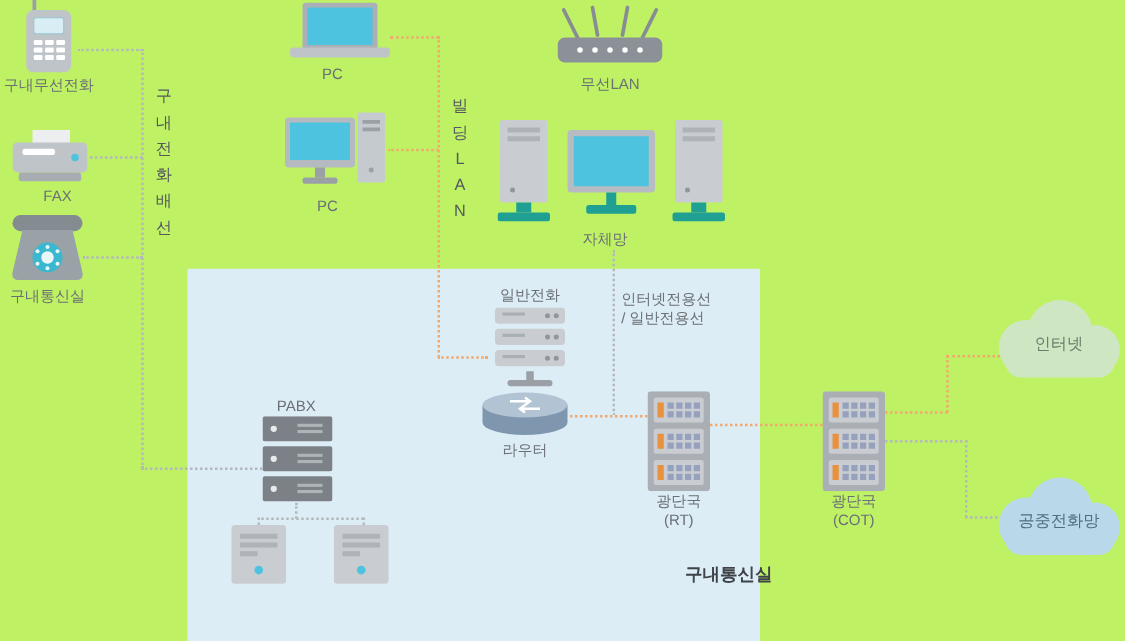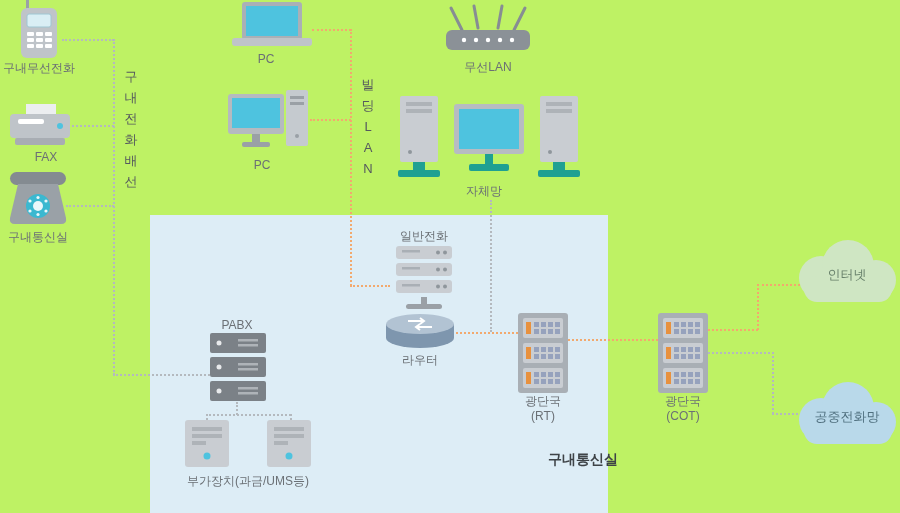--- a/index.html
+++ b/index.html
@@ -202,20 +202,22 @@
       <path d="M2 14 L2 28 A34 10 0 0 0 70 28 L70 14" fill="#7e96ae"></path>
       <ellipse cx="36" cy="14" rx="34" ry="10" fill="#b2c3d3"></ellipse>
       <g stroke="#ffffff" stroke-width="2" fill="none">
         <path d="M24 11 h16 m-4 -3 l4 3 l-4 3"></path>
         <path d="M48 17 h-16 m4 -3 l-4 3 l4 3"></path>
       </g>
     </svg>
   </div>
   <div class="lbl" style="left:380px; top:353px; width:80px;">라우터</div>
 
+  <div class="lbl left" style="left:497px; top:232px; width:110px;">인터넷전용선
+/ 일반전용선</div>
 
   <div class="lbl" style="left:197px; top:318px; width:80px;">PABX</div>
   <div class="abs" style="left:210px; top:333px;">
     <svg width="56" height="70" viewBox="0 0 56 70">
       <g id="pbx1">
         <rect x="0" y="0" width="56" height="20" rx="2" fill="#7b8187"></rect>
         <circle cx="9" cy="10" r="2.5" fill="#e8eaec"></circle>
         <rect x="28" y="6" width="20" height="2.5" fill="#aeb3b8"></rect>
         <rect x="28" y="11" width="20" height="2.5" fill="#aeb3b8"></rect>
       </g>
@@ -235,21 +237,20 @@
   </div>
   <div class="abs" style="left:267px; top:420px;">
     <svg width="44" height="50" viewBox="0 0 44 50">
       <rect x="0" y="0" width="44" height="47" rx="3" fill="#c9cdd2"></rect>
       <rect x="7" y="7" width="30" height="4" fill="#aeb3b8"></rect>
       <rect x="7" y="14" width="30" height="4" fill="#aeb3b8"></rect>
       <rect x="7" y="21" width="14" height="4" fill="#aeb3b8"></rect>
       <circle cx="22" cy="36" r="3.5" fill="#4ec3df"></circle>
     </svg>
   </div>
-  <div class="lbl" style="left:162px; top:474px; width:172px;">부가장치(과금/UMS등)</div>
 
   <div class="abs" style="left:518px; top:313px;">
     <svg width="50" height="80" viewBox="0 0 50 80">
       <rect width="50" height="80" rx="3" fill="#a9afb5"></rect>
       <g id="rtmod">
         <rect x="5" y="5" width="40" height="20" rx="2" fill="#c9cdd2"></rect>
         <rect x="8" y="9" width="5" height="12" fill="#e8913e"></rect>
         <g fill="#96a2bd">
           <rect x="16" y="9" width="5" height="5"></rect>
             <rect x="23" y="9" width="5" height="5"></rect>

